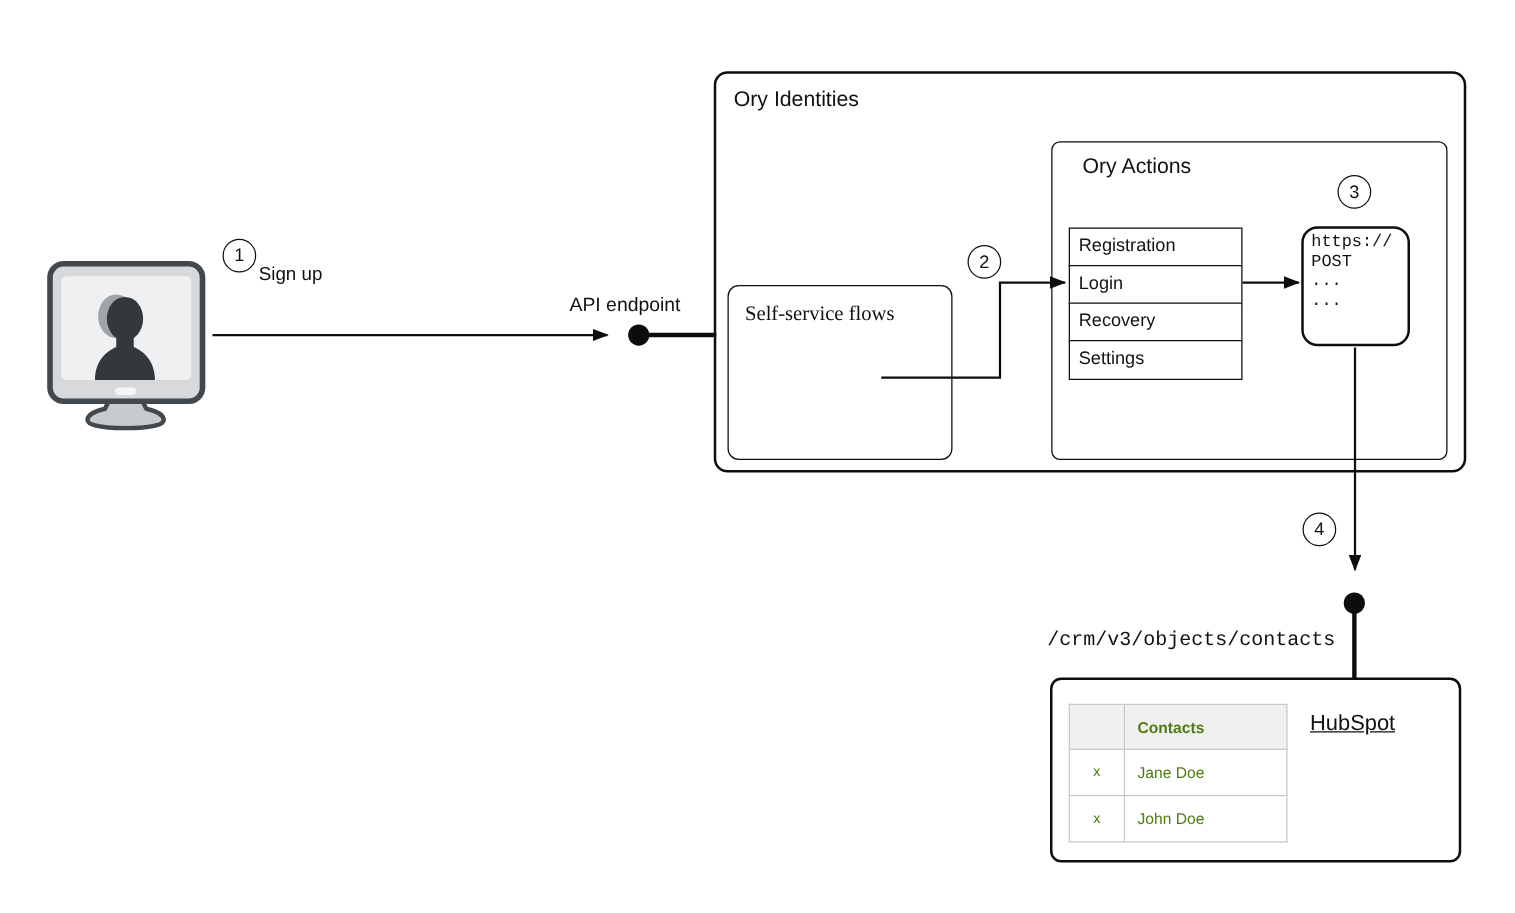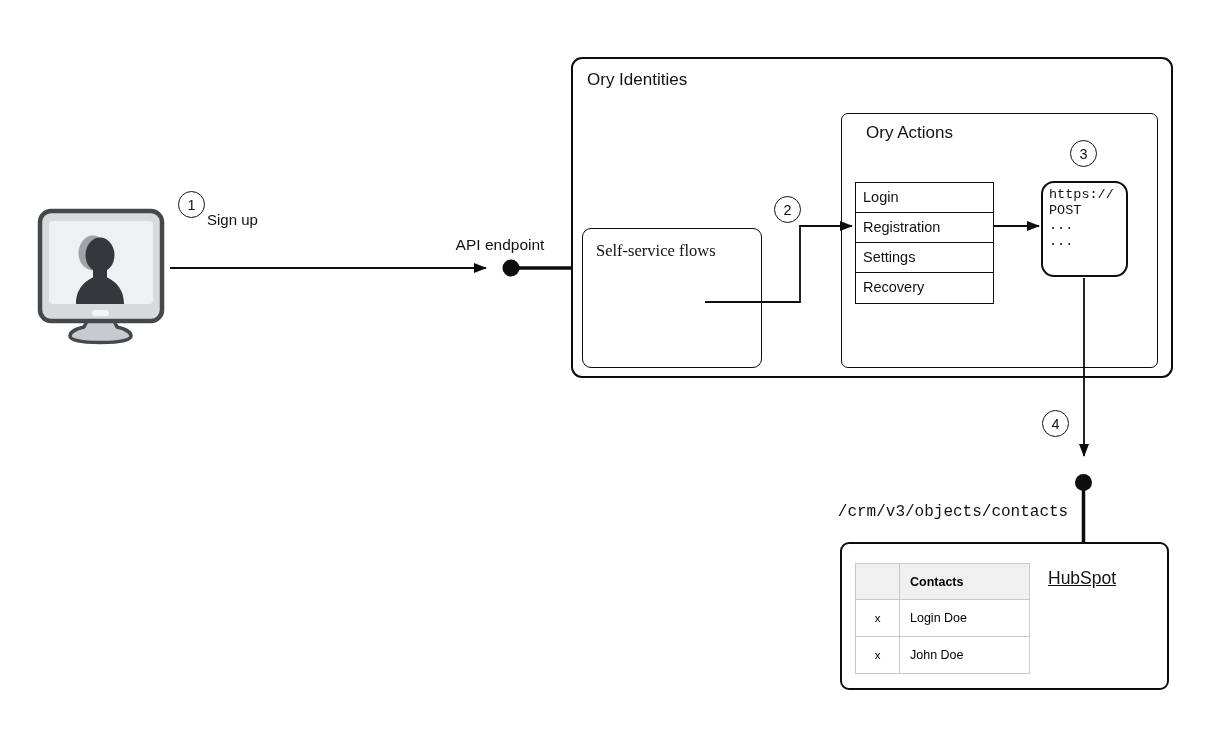--- a/index.html
+++ b/index.html
@@ -41,21 +41,21 @@
   .t-self-service{left:13px;top:12px;font-size:16.5px;font-family:Liberation Serif, serif;}
   .t-hubspot{left:206px;top:24px;font-size:17.5px;text-decoration:underline;}
   
   .flows{position:absolute;left:855px;top:182px;width:139px;z-index:5;}
   .flow-row{
     height:31.5px;margin-top:-1.5px;border:1.5px solid #0d0d0d;box-sizing:border-box;
     background:#fff;font-size:14.5px;line-height:28.5px;padding-left:7px;
   }
   .flow-row:first-child{margin-top:0;}
   
-  .contacts{position:absolute;left:855px;top:563px;border-collapse:collapse;color:#000000;}
+  .contacts{position:absolute;left:855px;top:563px;border-collapse:collapse;color:#4d7c0f;}
   .contacts th,.contacts td{border:1px solid #c9c9c9;padding:0;}
   .contacts th{background:#f0f0f0;height:35px;font-size:12.5px;font-weight:bold;text-align:left;}
   .contacts th.corner{width:43px;}
   .contacts th.head{width:119px;padding-left:10px;}
   .contacts td{height:36px;font-size:12.5px;background:#fff;}
   .contacts td.mark{width:43px;text-align:center;font-size:11.5px;}
   .contacts td.name{width:119px;padding-left:10px;}
 </style>
 </head>
 <body>
@@ -112,45 +112,45 @@
 
   <div class="box self-service">
     <div class="box-title t-self-service">Self-service flows</div>
   </div>
 
   <div class="box ory-actions">
     <div class="box-title t-ory-actions">Ory Actions</div>
   </div>
 
   <div class="flows">
+    <div class="flow-row">Registration</div>
     <div class="flow-row">Login</div>
-    <div class="flow-row">Registration</div>
+    <div class="flow-row">Recovery</div>
     <div class="flow-row">Settings</div>
-    <div class="flow-row">Recovery</div>
   </div>
 
   <div class="box webhook">
     <div>https://</div>
     <div>POST</div>
     <div>...</div>
     <div>...</div>
   </div>
 
   <div class="box hubspot-box">
     <div class="box-title t-hubspot">HubSpot</div>
   </div>
   <table class="contacts">
     <tbody>
         <tr>
       <th class="corner"></th>
       <th class="head">Contacts</th>
     </tr>
     <tr>
       <td class="mark">x</td>
-      <td class="name">Login Doe</td>
+      <td class="name">Jane Doe</td>
     </tr>
     <tr>
       <td class="mark">x</td>
       <td class="name">John Doe</td>
     </tr>
   </tbody>
     </table>
 
 </div>
 

